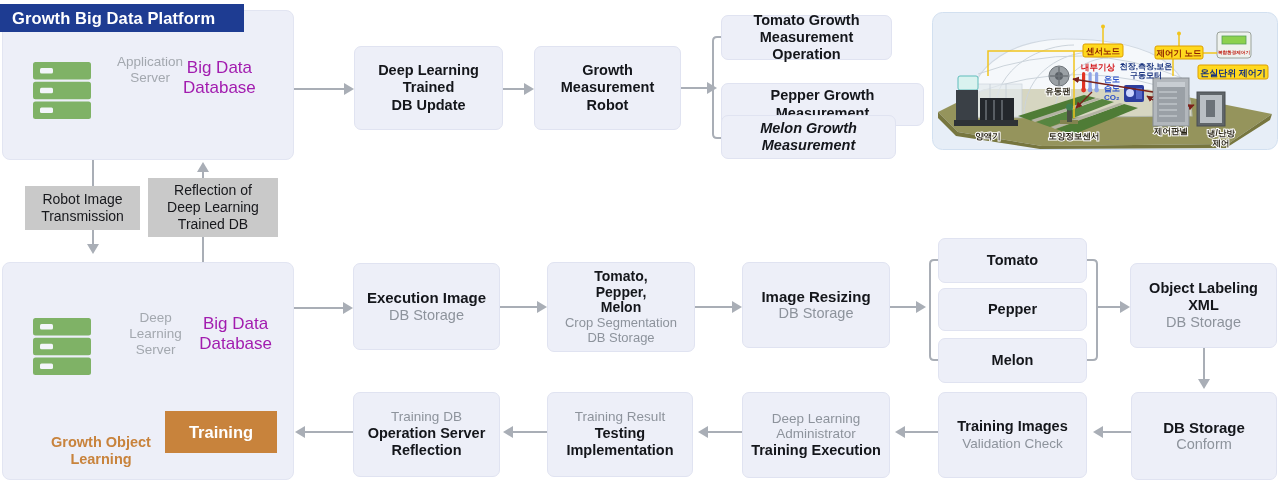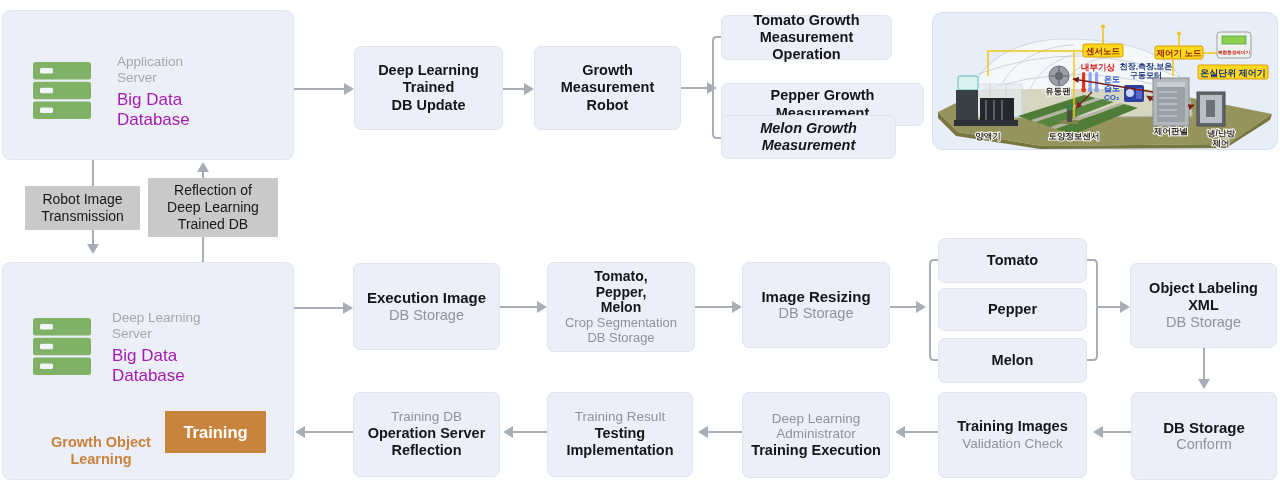--- a/index.html
+++ b/index.html
@@ -11,21 +11,21 @@
   .panel{position:absolute;z-index:2;background:#edeff8;border:1px solid #e2e5f2;border-radius:8px;}
   .node{position:absolute;z-index:3;background:#edeff8;border:1px solid #e0e3f1;border-radius:7px;
         display:flex;flex-direction:column;align-items:center;justify-content:center;
         text-align:center;line-height:1.18;padding:2px;box-sizing:border-box;}
   .node .b{font-weight:700;color:#14161b;font-size:14.5px;display:block;}
   .node .g{color:#8d939c;font-size:13.5px;display:block;}
   .graybox{position:absolute;z-index:3;background:#c9c9c9;color:#17181c;font-size:14px;
         display:flex;flex-direction:column;align-items:center;justify-content:center;
         text-align:center;line-height:1.22;}
   .graybox span{display:block;}
-  .srv-text{position:absolute;z-index:3;display:flex;flex-direction:column;text-align:left;}
+  .srv-text{position:absolute;z-index:3;display:flex;flex-direction:row;text-align:center;}
   .srv-text .sub{color:#a3a8af;font-size:13.5px;line-height:1.2;}
   .srv-text .main{color:#a21caf;font-size:17px;font-weight:500;line-height:1.15;margin-top:4px;}
   .srv-text .sub span,.srv-text .main span{display:block;}
   .training{position:absolute;z-index:3;background:#c8833c;color:#fff;font-weight:700;font-size:16.5px;
         display:flex;align-items:center;justify-content:center;}
   .loop-label{position:absolute;z-index:3;color:#c8833c;font-weight:600;font-size:14.5px;
         text-align:center;line-height:1.2;}
   .loop-label span{display:block;}
   .gh-wrap{position:absolute;z-index:3;}
 </style>
@@ -115,20 +115,23 @@
           <polygon points="233,412 225,399 241,399" stroke="none"></polygon>
       </g>
       <g>
         <path d="M 165,429 H 63 V 409" fill="none"></path>
           <polygon points="63,395 55,409 71,409" stroke="none"></polygon>
       </g>
     </g>
   </svg>
 
   <div class="panel" style="left:2px;top:10px;width:290px;height:148px;"></div>
+  <div class="hdr" style="left:0;top:4px;height:28px;min-width:220px;">
+    <span>Growth Big Data Platform</span>
+  </div>
   <svg class="layer" style="left:33px;top:62px;z-index:3;" width="58" height="57" viewBox="0 0 58 57">
     <rect x="0" y="0" width="58" height="17.5" rx="2.5" fill="#7fb266"></rect>
     <rect x="0" y="19.8" width="58" height="17.5" rx="2.5" fill="#7fb266"></rect>
     <rect x="0" y="39.5" width="58" height="17.5" rx="2.5" fill="#7fb266"></rect>
     <rect x="7" y="6" width="13" height="5.5" rx="1.5" fill="#f3f5fa"></rect>
     <rect x="7" y="25.8" width="13" height="5.5" rx="1.5" fill="#f3f5fa"></rect>
     <rect x="7" y="45.5" width="13" height="5.5" rx="1.5" fill="#f3f5fa"></rect>
   </svg>
   <div class="srv-text" style="left:117px;top:54px;width:160px;">
     <div class="sub">
@@ -186,21 +189,21 @@
   <div class="srv-text" style="left:112px;top:310px;width:160px;">
     <div class="sub">
       <span>Deep Learning</span>
       <span>Server</span>
     </div>
     <div class="main">
       <span>Big Data</span>
       <span>Database</span>
     </div>
   </div>
-  <div class="training" style="left:165px;top:411px;width:101px;height:42px;">
+  <div class="training" style="left:165px;top:411px;width:112px;height:42px;">
     <span>Training</span>
   </div>
   <div class="loop-label" style="left:40px;top:434px;width:122px;">
     <span>Growth Object</span>
     <span>Learning</span>
   </div>
 
   <div class="node" style="left:353px;top:263px;width:147px;height:87px;">
     <span class="b" style="font-size:15px">Execution Image</span>
     <span class="g" style="font-size:14.5px">DB Storage</span>

